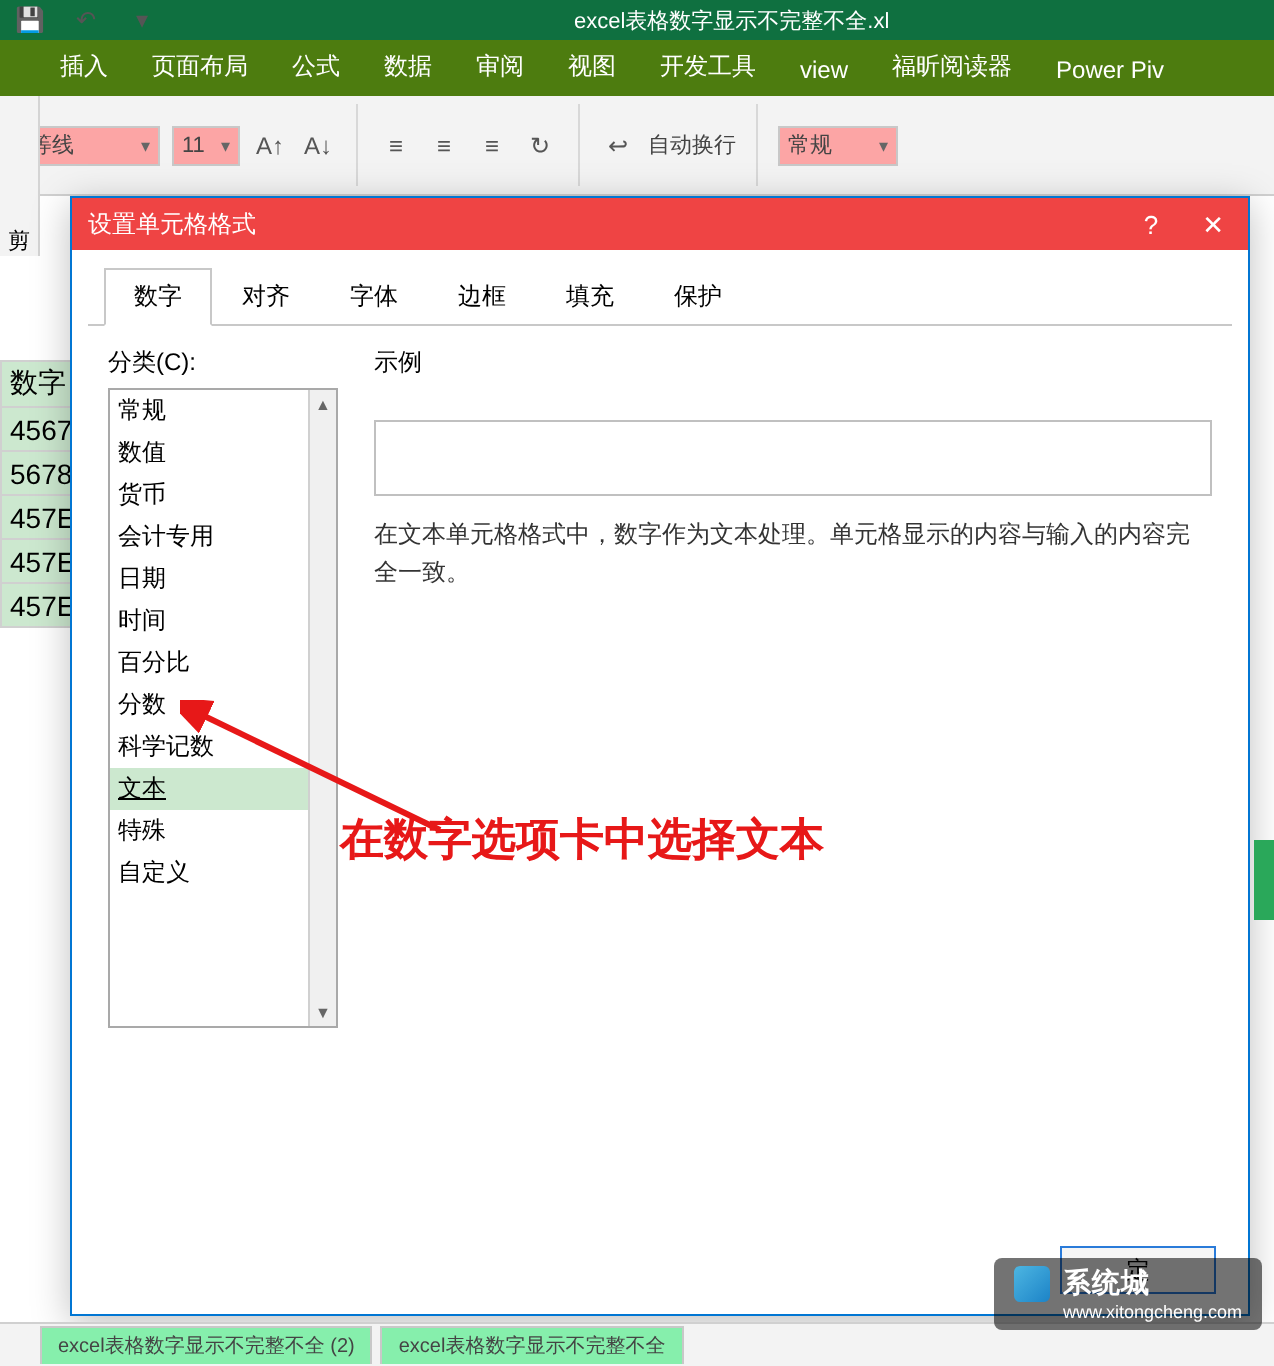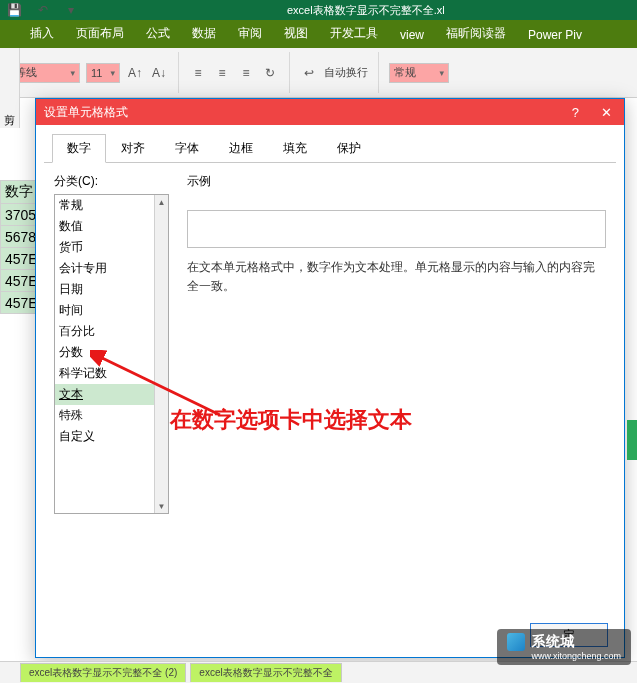--- a/index.html
+++ b/index.html
@@ -51,21 +51,21 @@
   .desc { font-size: 12px; line-height: 1.6; color: #333; }
 
   .annot { position: absolute; left: 170px; top: 405px; color: #e71818; font-size: 22px; font-weight: bold; z-index: 20; pointer-events: none; }
   .arrow-svg { position: absolute; left: 90px; top: 350px; z-index: 19; pointer-events: none; }
 
   .dlg-btns { position: absolute; bottom: 10px; right: 16px; display: flex; gap: 10px; }
   .btn { width: 78px; height: 24px; border: 1px solid #a9a9a9; background: #f5f5f5; font-size: 12px; display: flex; align-items: center; justify-content: center; cursor: pointer; }
   .btn.primary { border: 1px solid #2a7bd9; }
 
   .sheet-tabs { position: absolute; bottom: 0; left: 0; right: 0; height: 22px; background: #f3f3f3; border-top: 1px solid #d0d0d0; display: flex; align-items: center; font-size: 11px; padding-left: 20px; gap: 4px; }
-  .stab { padding: 2px 8px; background: #bef264; border: 1px solid #c8c8c8; border-bottom: none; color: #444; font-size: 10px; }
+  .stab { padding: 2px 8px; background: #86efac; border: 1px solid #c8c8c8; border-bottom: none; color: #444; font-size: 10px; }
 
   .watermark { position: absolute; right: 6px; bottom: 18px; z-index: 50; display: flex; gap: 6px; color: #fff; background: rgba(0,0,0,.55); padding: 4px 10px; border-radius: 4px; font-size: 14px; font-weight: bold; letter-spacing: 0.5px; }
   .wm-ico { width: 18px; height: 18px; border-radius: 3px; background: linear-gradient(135deg,#4db6e2,#1c83c7); }
   .wm-sub { font-size: 9px; font-weight: normal; display: block; letter-spacing: 0; }
 
   .green-side { position: absolute; right: 0; top: 420px; width: 10px; height: 40px; background: #2aa85a; z-index: 5; }
 </style>
 </head>
 <body>
 
@@ -125,21 +125,21 @@
 <div class="clipboard">
   <span>剪</span>
 </div>
 
 <table class="cells">
   <tbody>
       <tr>
         <td class="sel">数字</td>
       </tr>
   <tr>
-        <td class="sel">3705</td>
+        <td class="sel">4567</td>
       </tr>
   <tr>
         <td class="sel">5678</td>
       </tr>
   <tr>
         <td class="sel">457E</td>
       </tr>
   <tr>
         <td class="sel">457E</td>
       </tr>

